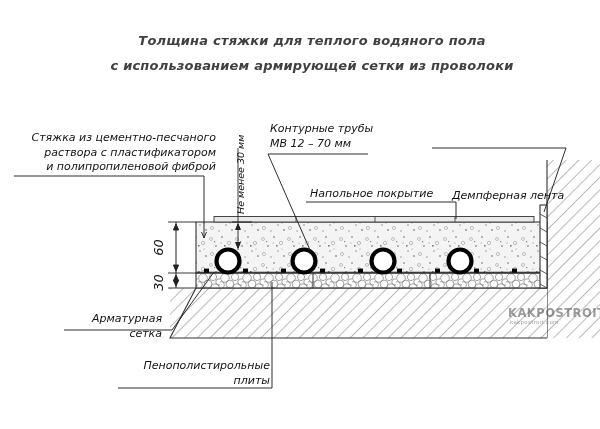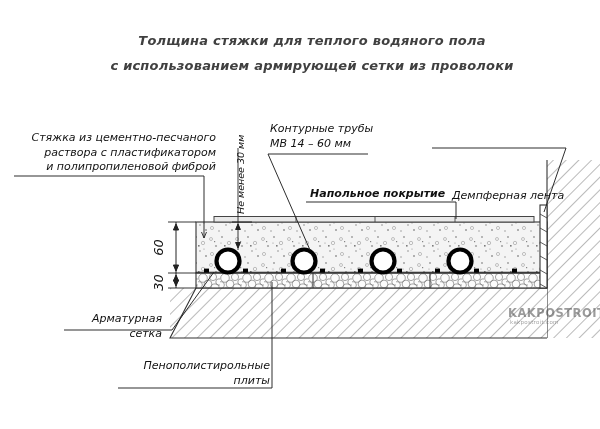--- a/index.html
+++ b/index.html
@@ -236,25 +236,25 @@
     <g>
       <rect x="506" y="304" width="78" height="24" fill="url(#pat-wm)" opacity="0.0"></rect>
     </g>
   </svg>
 
   <div class="lbl right" style="left:8px; top:131px; width:208px;">Стяжка из цементно-песчаного
 раствора с пластификатором
 и полипропиленовой фиброй</div>
 
   <div class="lbl" style="left:270px; top:122px; width:150px;">Контурные трубы
-МВ 14 – 60 мм</div>
+МВ 12 – 70 мм</div>
 
   <div class="lbl" style="left:452px; top:143px; width:150px;margin-top:46px;">Демпферная лента</div>
 
-  <div class="lbl" style="left:310px; top:187px; width:160px;font-weight:bold;">Напольное покрытие</div>
+  <div class="lbl" style="left:310px; top:187px; width:160px;">Напольное покрытие</div>
 
   <div class="lbl right" style="left:124px; top:359px; width:146px;">Пенополистирольные
 плиты</div>
 
   <div class="lbl right" style="left:52px; top:312px; width:110px;">Арматурная
 сетка</div>
 
 
   <div class="dim" style="left:150px; top:240px; transform: rotate(-90deg);">60</div>
 

